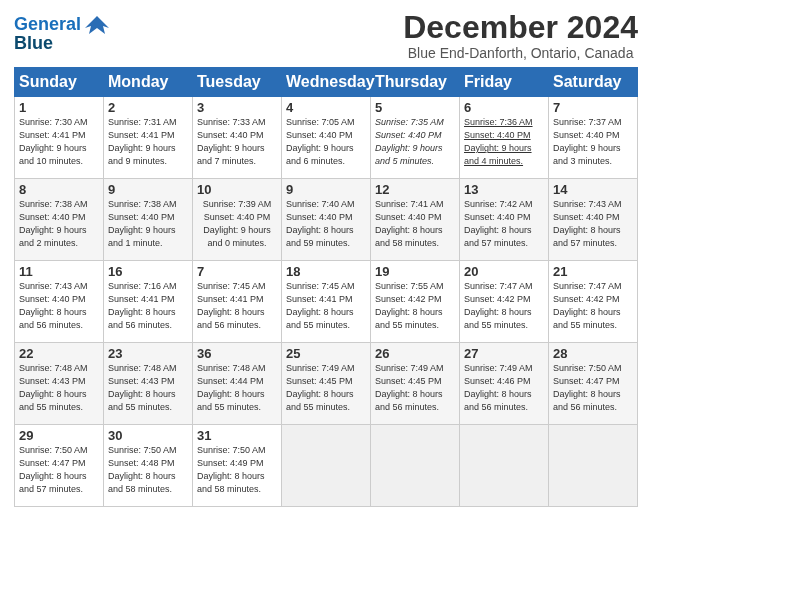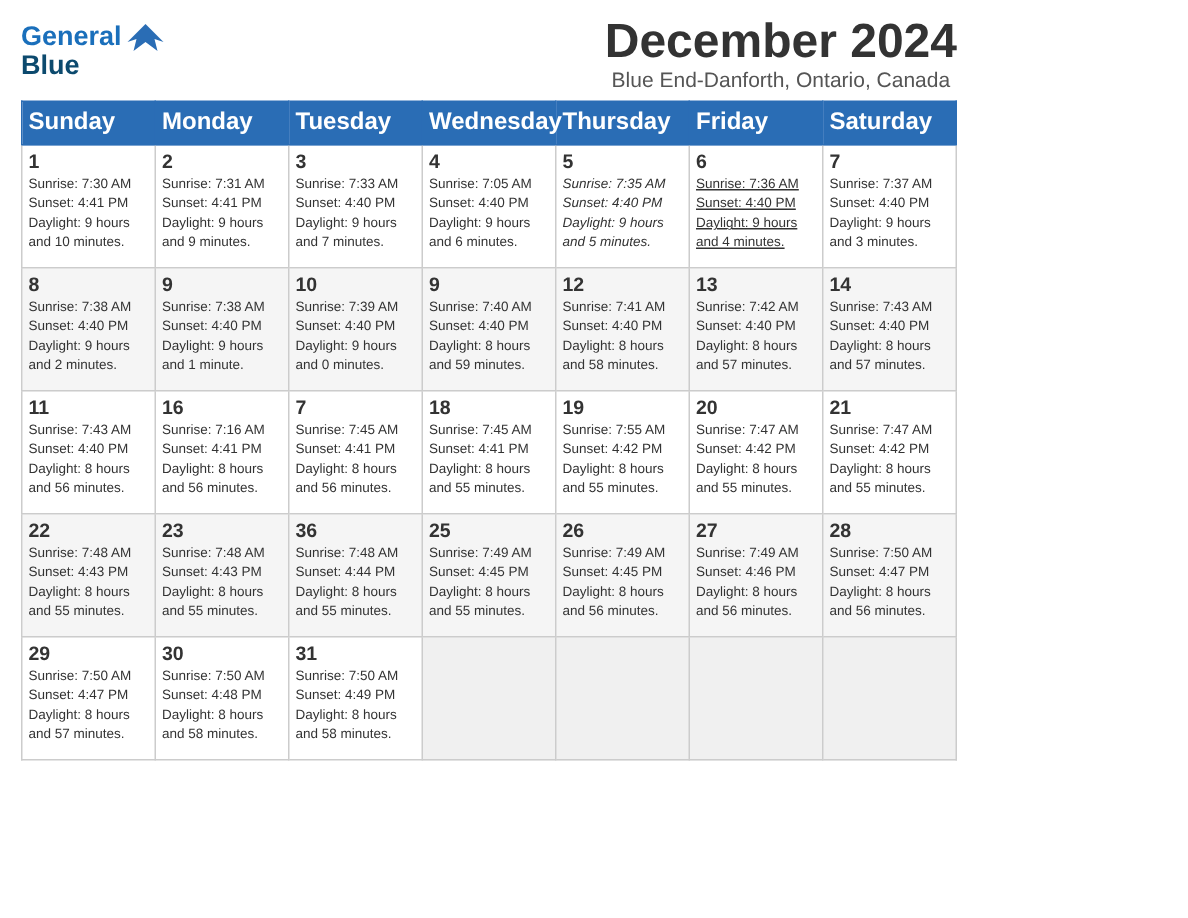--- a/index.html
+++ b/index.html
@@ -192,21 +192,21 @@
           </td>
           <td>
             <span class="day-num">9</span>
             <div class="day-info" style="white-space: pre-line;">Sunrise: 7:38 AM
 Sunset: 4:40 PM
 Daylight: 9 hours
 and 1 minute.</div>
           </td>
           <td>
             <span class="day-num">10</span>
-            <div class="day-info" style="white-space: pre-line;">Sunrise: 7:39 AM
+            <div class="day-info" style="white-space: pre-line; text-align: center;">Sunrise: 7:39 AM
 Sunset: 4:40 PM
 Daylight: 9 hours
 and 0 minutes.</div>
           </td>
           <td>
             <span class="day-num">9</span>
             <div class="day-info" style="white-space: pre-line;">Sunrise: 7:40 AM
 Sunset: 4:40 PM
 Daylight: 8 hours
 and 59 minutes.</div>

